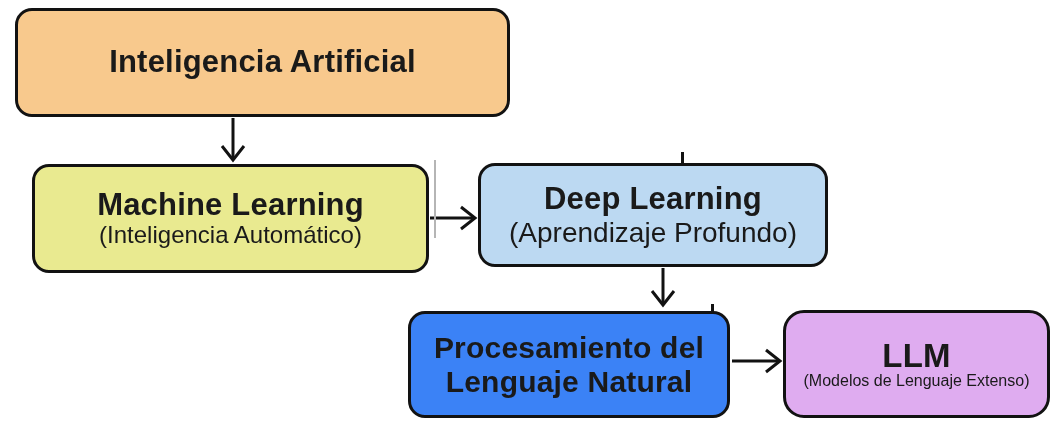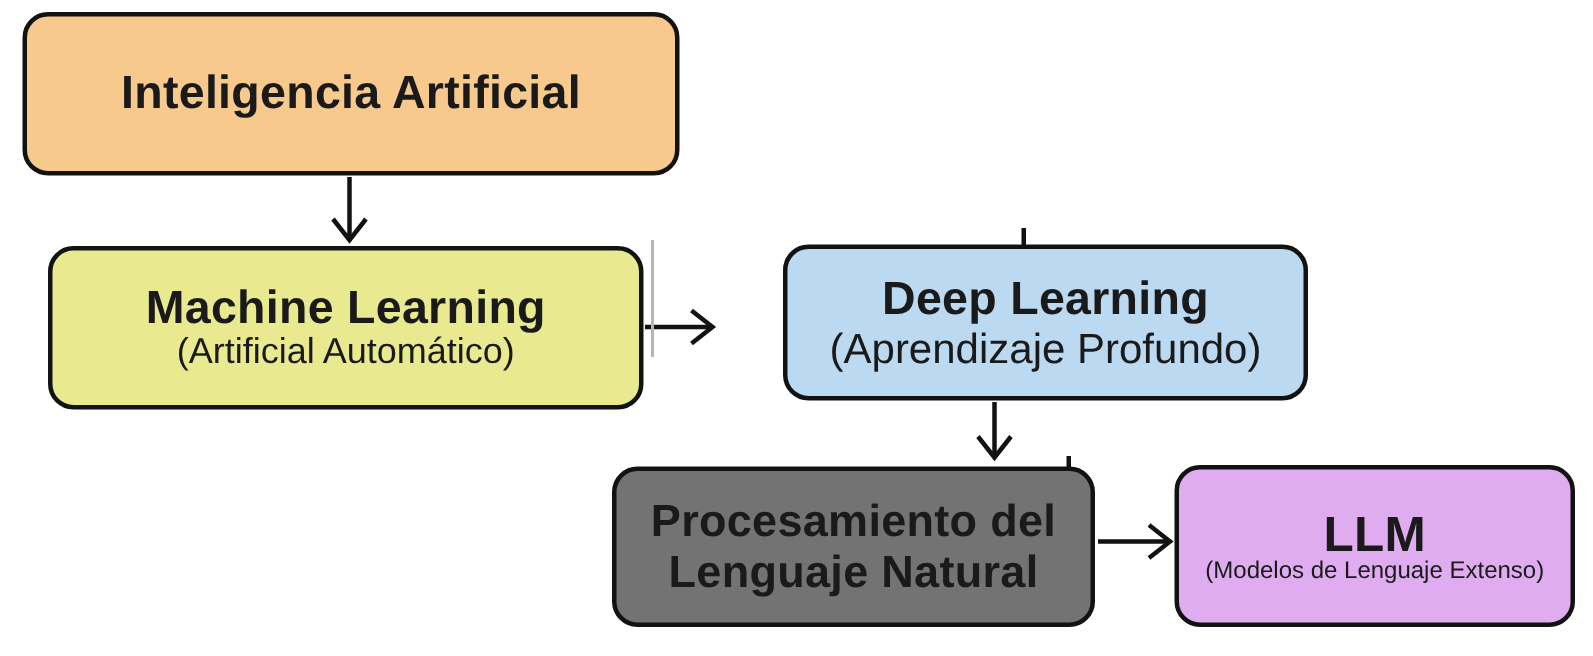--- a/index.html
+++ b/index.html
@@ -30,26 +30,26 @@
     line-height: 1.12;
   }
   .node .label {
     font-weight: bold;
     letter-spacing: 0.2px;
   }
   .node .sublabel {
     font-weight: 500;
     letter-spacing: 0px;
   }
-  #node-ai   { left: 15px;  top: 8px;   width: 438px; height: 109px; }
+  #node-ai   { left: 15px;  top: 8px;   width: 495px; height: 109px; }
   #node-ai .label { font-size: 31px; }
   #node-ml   { left: 32px;  top: 164px; width: 397px; height: 109px; }
   #node-ml .label { font-size: 31px; }
   #node-ml .sublabel { font-size: 24px; }
-  #node-dl   { left: 478px; top: 163px; width: 350px; height: 104px; margin-left: 44px; }
+  #node-dl   { left: 478px; top: 163px; width: 350px; height: 104px; }
   #node-dl .label { font-size: 31px; }
   #node-dl .sublabel { font-size: 28px; }
   #node-nlp  { left: 408px; top: 311px; width: 322px; height: 107px; }
   #node-nlp .label { font-size: 30px; }
   #node-llm  { left: 783px; top: 310px; width: 267px; height: 108px; }
   #node-llm .label { font-size: 33px; line-height: 1.0; }
   #node-llm .sublabel { font-size: 16px; }
 
   .arrow-layer {
     position: absolute;
@@ -99,30 +99,30 @@
 
   <div class="line-stub" style="left:681px; top:152px; width:3px; height:12px;"></div>
   <div class="line-stub" style="left:711px; top:304px; width:3px; height:8px;"></div>
 
   <div class="node" id="node-ai" style="background: rgb(248, 201, 141);">
     <div class="label">Inteligencia Artificial</div>
   </div>
 
   <div class="node" id="node-ml" style="background: rgb(233, 234, 144); text-align: right;">
     <div class="label">Machine Learning</div>
-    <div class="sublabel">(Artificial Automático)</div>
+    <div class="sublabel">(Inteligencia Automático)</div>
   </div>
 
   <div class="node" id="node-dl" style="background: rgb(188, 217, 242);">
     <div class="label">Deep Learning</div>
     <div class="sublabel">(Aprendizaje Profundo)</div>
   </div>
 
-  <div class="node" id="node-nlp" style="background: #737373;">
+  <div class="node" id="node-nlp" style="background: #3b82f6;">
     <div class="label">Procesamiento del Lenguaje Natural</div>
   </div>
 
-  <div class="node" id="node-llm" style="background: rgb(223, 172, 240);">
+  <div class="node" id="node-llm" style="background: rgb(223, 172, 240); border-radius: 21px;">
     <div class="label">LLM</div>
     <div class="sublabel">(Modelos de Lenguaje Extenso)</div>
   </div>
 
 </div>
 
 </body></html>

